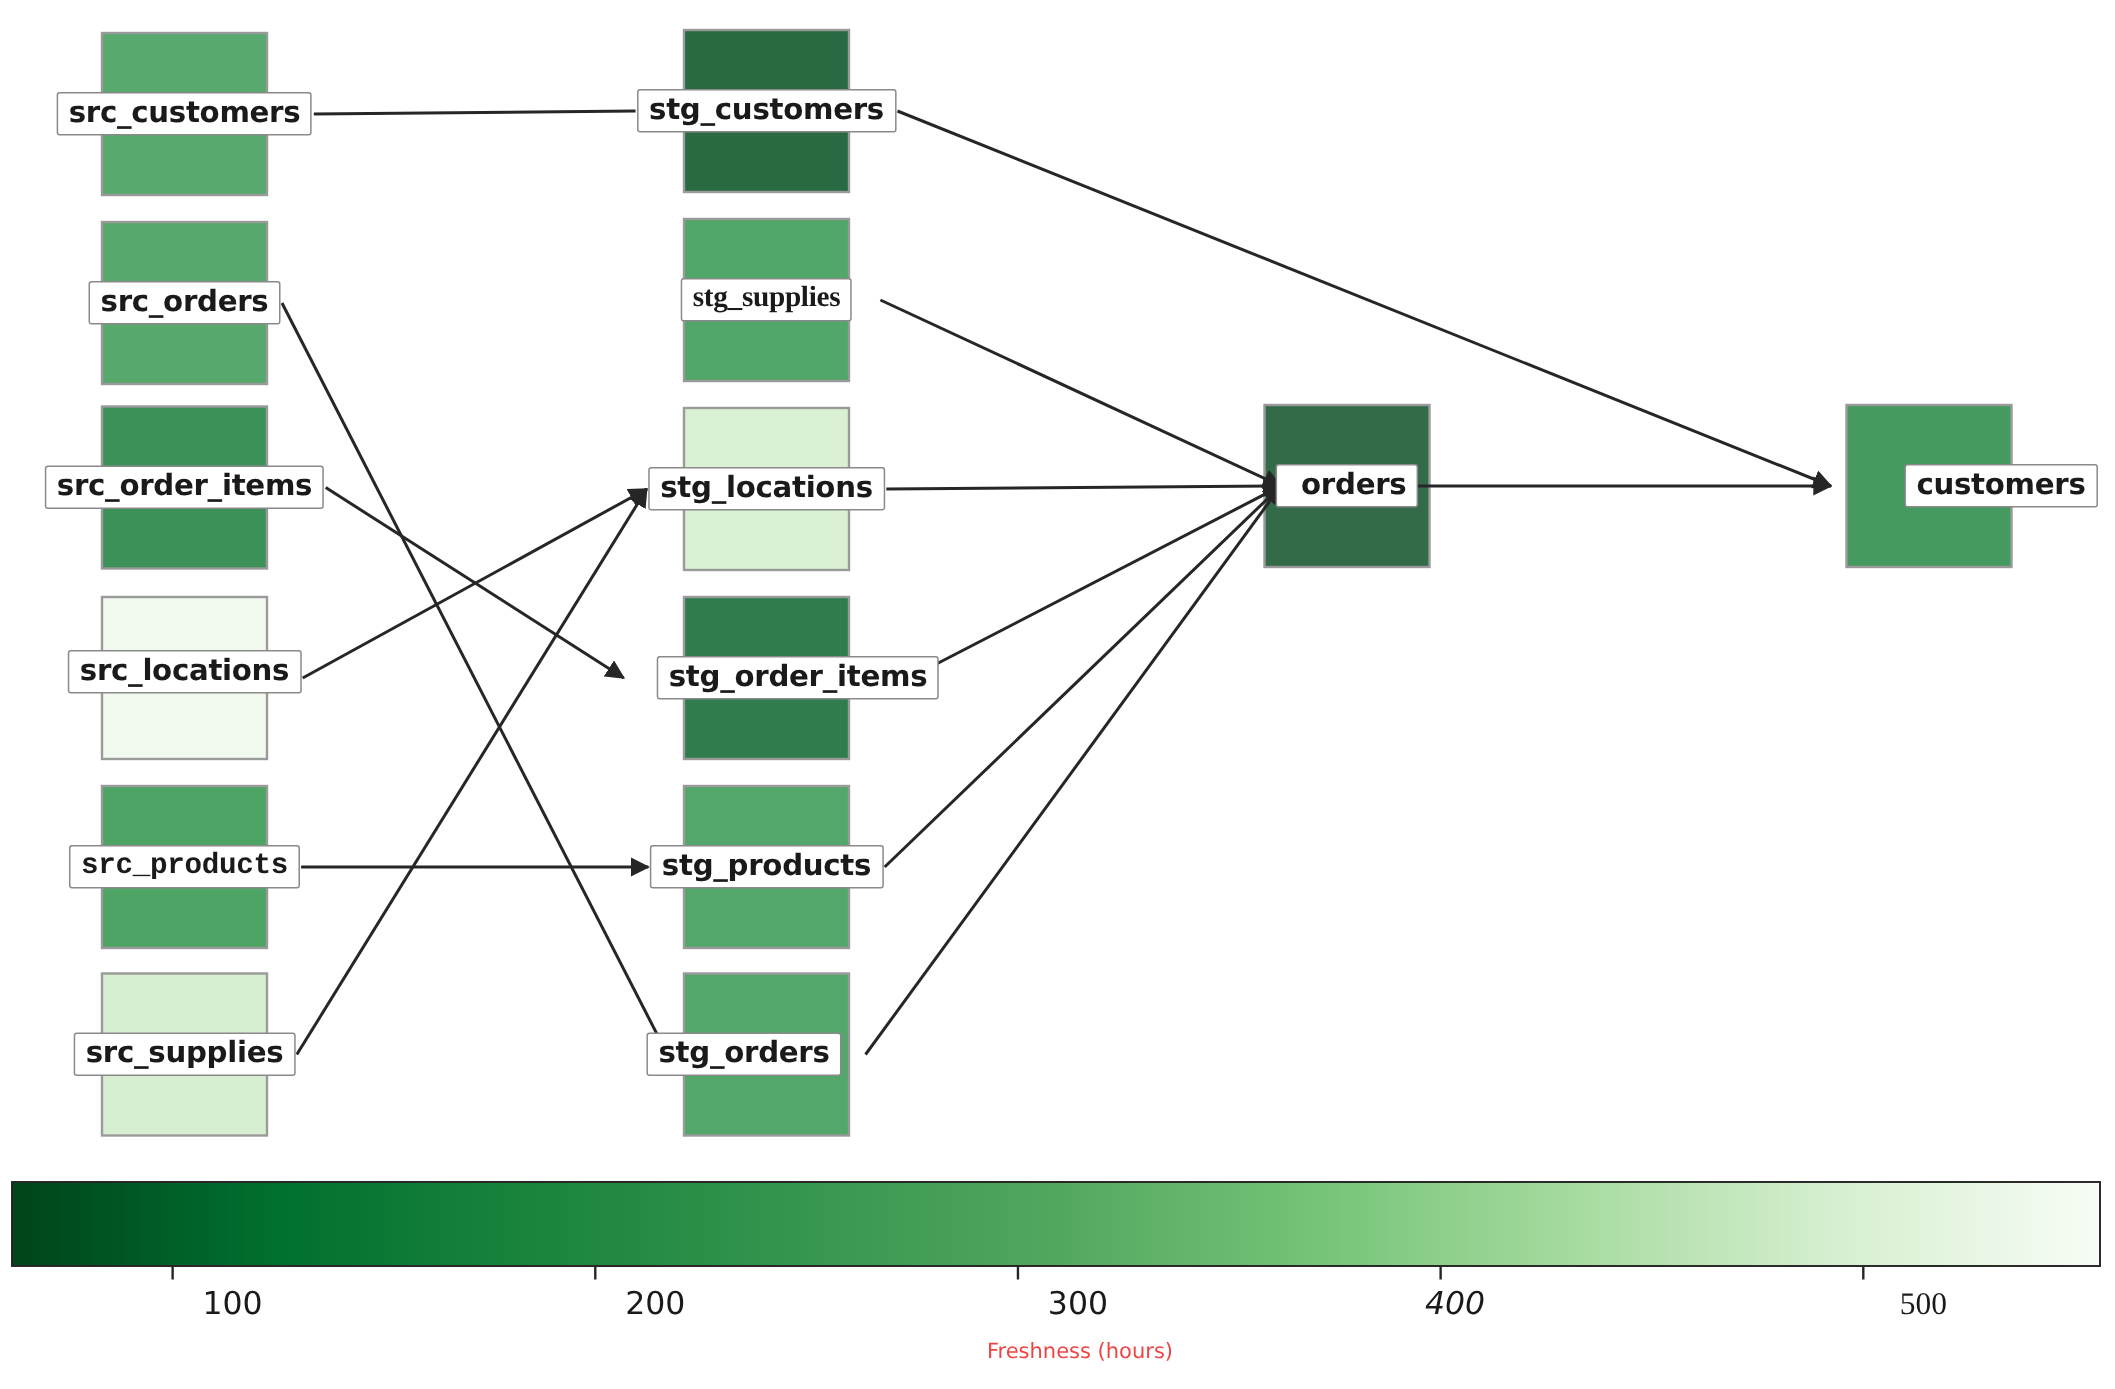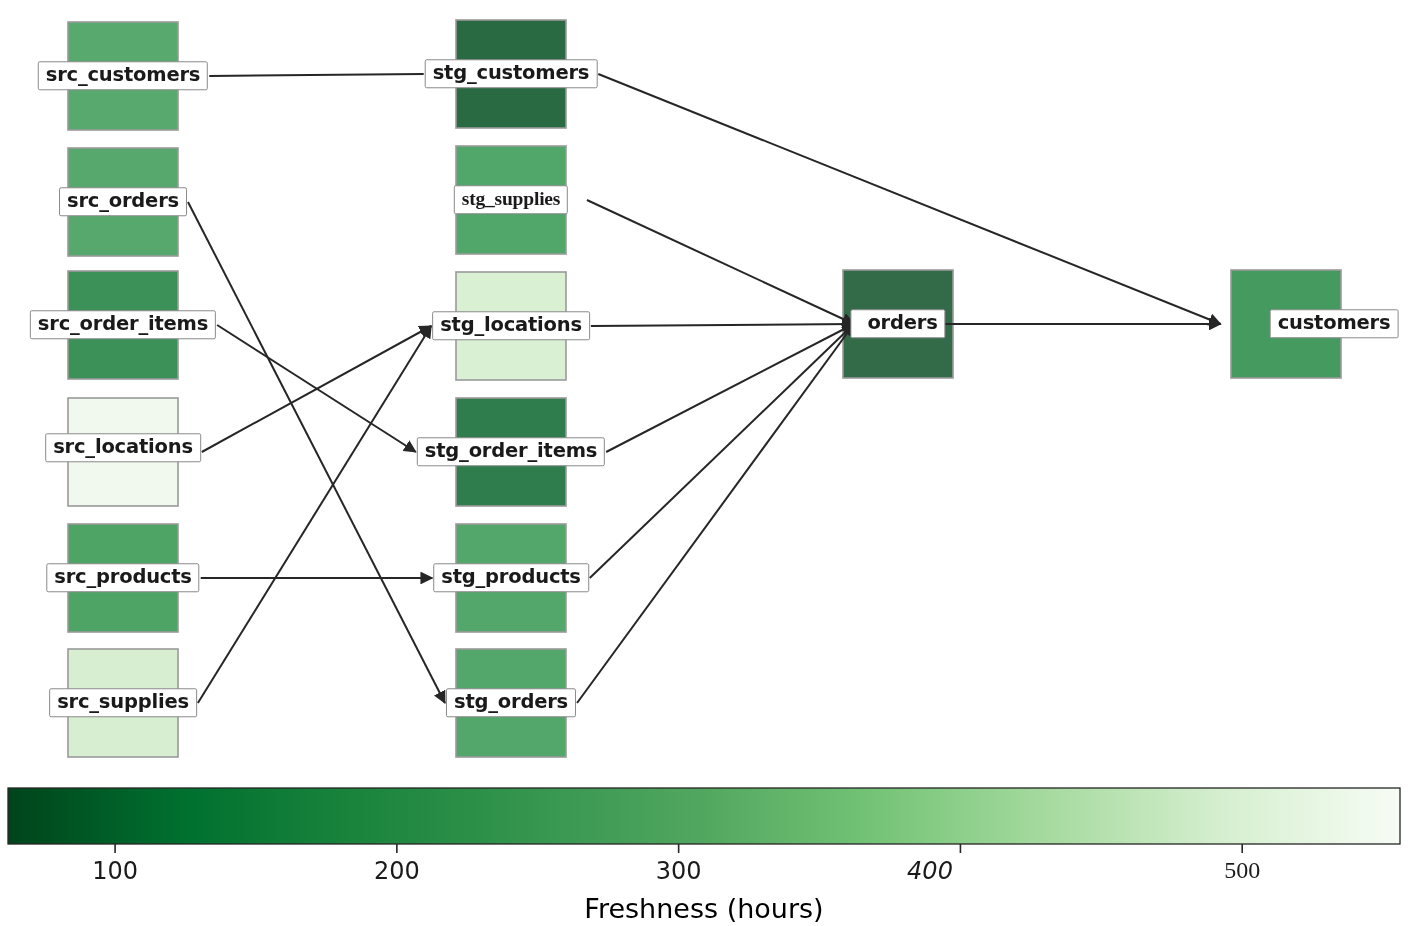--- a/index.html
+++ b/index.html
@@ -18,30 +18,32 @@
     font-weight:bold;
     color:#1a1a1a;
     white-space:nowrap;
     line-height:1.05;
     letter-spacing:-0.2px;
     box-sizing:border-box;
   }
   .cbtick{
     position:absolute;
     transform:translateX(-50%);
-    font-size:24px;
+    font-size:21px;
     color:#1a1a1a;
     white-space:nowrap;
+    margin-left:40px;
   }
   .cblabel{
     position:absolute;
     transform:translateX(-50%);
-    font-size:27px;
-    color:#000000;
+    font-size:14px;
+    color:#ef4444;
     white-space:nowrap;
+    margin-left:16px;
   }
 </style>
 </head>
 <body>
 
 <div id="stage">
 
   <svg id="graph" width="1410" height="926">
     <defs>
       <marker id="arrowhead" viewBox="0 0 10 10" refX="9.2" refY="5" markerWidth="6.4" markerHeight="6.4" orient="auto-start-reverse">
@@ -102,28 +104,28 @@
           <line x1="1242.2024291497976" y1="844" x2="1242.2024291497976" y2="853" stroke="#262626" stroke-width="1.6"></line>
         </g>
     </g>
   </svg>
 
   <div id="labels">
       <div class="nodelabel" style="left: 123px; top: 76px;">src_customers</div>
       <div class="nodelabel" style="left: 123px; top: 202px;">src_orders</div>
       <div class="nodelabel" style="left: 123px; top: 325px;">src_order_items</div>
       <div class="nodelabel" style="left: 123px; top: 448px;">src_locations</div>
-      <div class="nodelabel" style="left: 123px; top: 578px;">src_products</div>
+      <div class="nodelabel" style="left: 123px; top: 578px; font-family: Liberation Mono, monospace;">src_products</div>
       <div class="nodelabel" style="left: 123px; top: 703px;">src_supplies</div>
       <div class="nodelabel" style="left: 511px; top: 74px;">stg_customers</div>
       <div class="nodelabel" style="left: 511px; top: 200px; font-family: Liberation Serif, serif;">stg_supplies</div>
       <div class="nodelabel" style="left: 511px; top: 326px;">stg_locations</div>
-      <div class="nodelabel" style="left: 511px; top: 452px;">stg_order_items</div>
+      <div class="nodelabel" style="left: 532px; top: 452px;">stg_order_items</div>
       <div class="nodelabel" style="left: 511px; top: 578px;">stg_products</div>
-      <div class="nodelabel" style="left: 511px; top: 703px;">stg_orders</div>
+      <div class="nodelabel" style="left: 496px; top: 703px;">stg_orders</div>
       <div class="nodelabel" style="left: 898px; top: 324px; padding-left: 16px;">orders</div>
       <div class="nodelabel" style="left: 1286px; top: 324px; margin-left: 48px;">customers</div>
     </div>
   <div id="cblabels">
       <div class="cbtick" style="left: 115.077px; top: 857px;">100</div>
       <div class="cbtick" style="left: 396.858px; top: 857px;">200</div>
       <div class="cbtick" style="left: 678.64px; top: 857px;">300</div>
       <div class="cbtick" style="left: 930px; top: 857px; font-style: italic;">400</div>
       <div class="cbtick" style="left: 1242.2px; top: 857px; font-family: Liberation Serif, serif;">500</div>
       <div class="cblabel" style="left: 704px; top: 893px;">Freshness (hours)</div>

